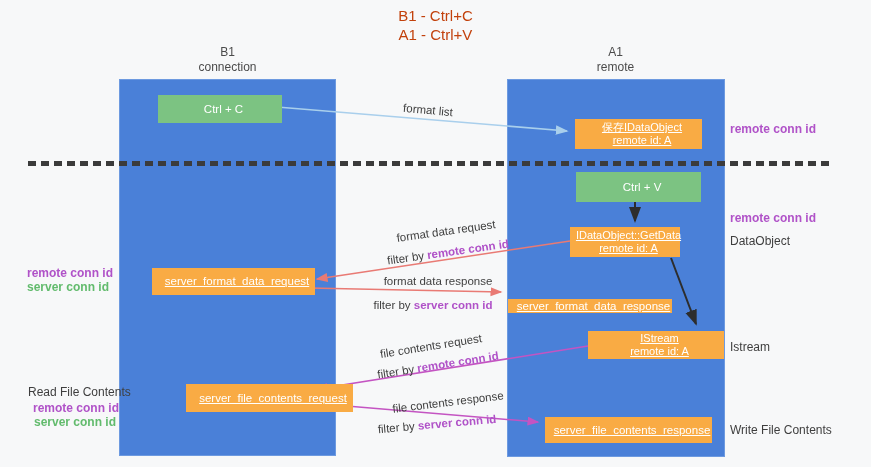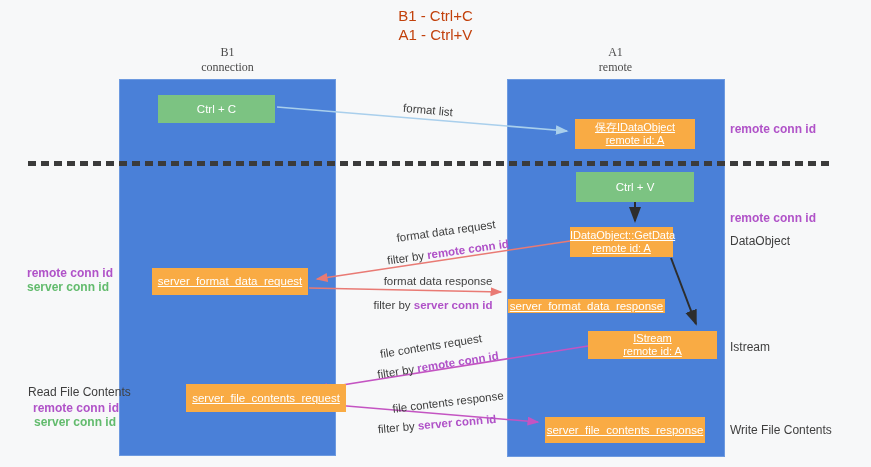--- a/index.html
+++ b/index.html
@@ -1,25 +1,25 @@
 <!DOCTYPE html>
 <html><head>
 <meta charset="utf-8">
 <style>
   html,body{margin:0;padding:0;}
   body{font-family:"Liberation Sans","DejaVu Sans",sans-serif;background:#f7f8f9;}
   #canvas{position:relative;width:871px;height:467px;background:var(--bg,#f7f8f9);overflow:hidden;}
 
   .title{position:absolute;top:6px;left:0;width:100%;text-align:center;
          font-size:15px;line-height:19px;color:#c2410c;}
-  .col-header{position:absolute;text-align:center;font-size:12px;line-height:15px;color:#4b4b4b;font-family:Liberation Serif, serif;}
+  .col-header{position:absolute;text-align:center;font-size:12px;line-height:15px;color:#4b4b4b;}
   .column{position:absolute;background:var(--column-blue);border:1px solid #6d9ae0;}
 
-  .box{position:absolute;display:flex;flex-direction:column;justify-content:center;
-       color:#fff;font-size:11.5px;line-height:13px;text-align:center;}
+  .box{position:absolute;display:flex;flex-direction:column;align-items:center;justify-content:center;
+       color:#fff;font-size:11.5px;line-height:13px;text-align:center;padding-left:7px;}
   .box.green{background:var(--box-green);}
   .box.orange{background:var(--box-orange);text-decoration:underline;}
 
   .divider{position:absolute;left:28px;top:161px;width:802px;height:5px;
            background:repeating-linear-gradient(90deg,#3b3b3b 0 8px,transparent 8px 13px);}
 
   .flow-label{position:absolute;font-size:11.5px;color:#3f3f3f;white-space:nowrap;
               transform:translate(-50%,-50%) rotate(var(--rot,0deg));}
   .hl-purple{color:var(--label-purple);font-weight:bold;}
 

